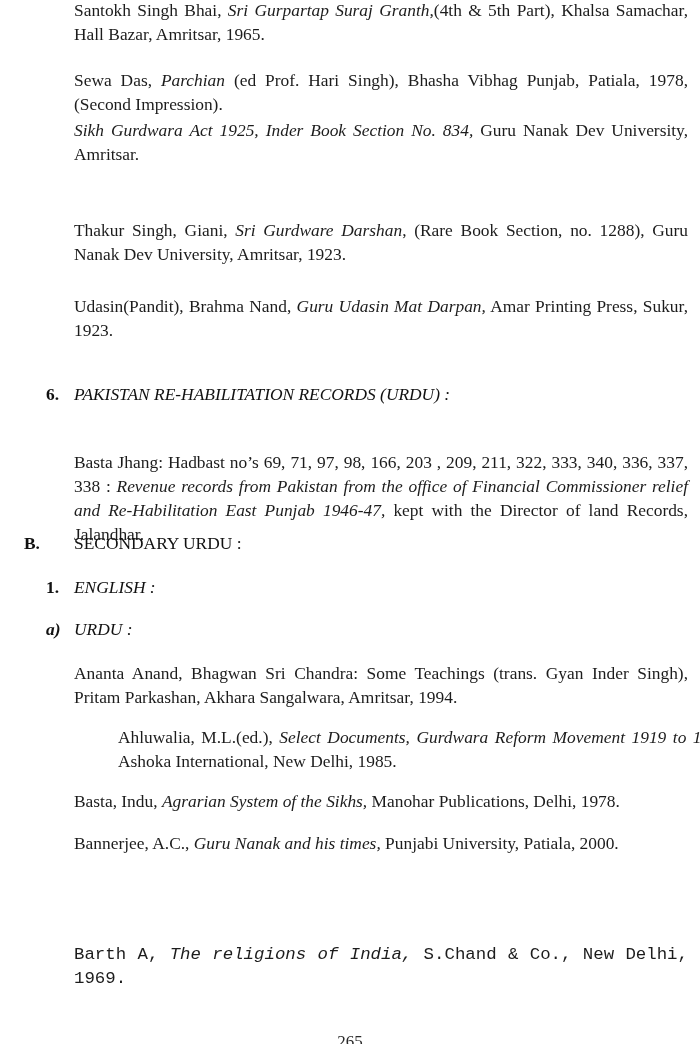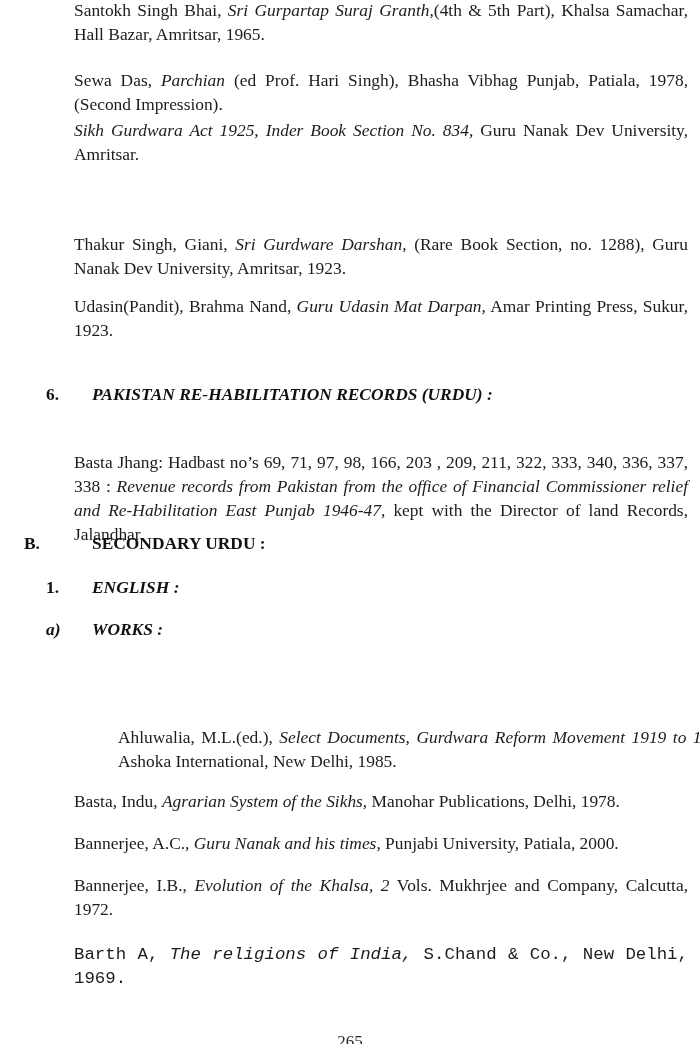--- a/index.html
+++ b/index.html
@@ -53,22 +53,21 @@
     flex: 0 0 auto;
     font-weight: bold;
   }
   .heading-row .marker.roman {
     font-style: normal;
   }
   .heading-row .marker.ital {
     font-style: italic;
   }
   .heading-row .htext {
-    font-weight: bold;
-    margin-left: 18px;
+    font-weight: normal;
   }
   .heading-row .htext.ital {
     font-style: italic;
   }
 
   
   .m-level-a { left: 24px; }
   .m-level-n { left: 46px; }
 
   .marker-gap-a { width: 50px; }   
@@ -85,21 +84,21 @@
   }
 </style>
 </head>
 <body>
 
 <div class="page">
 
   <div class="entry" style="top:-2px;"><span>Santokh Singh Bhai, </span><i>Sri Gurpartap Suraj Granth,</i><span>(4th &amp; 5th Part), Khalsa Samachar, Hall Bazar, Amritsar, 1965.</span></div>
   <div class="entry" style="top:68px;"><span>Sewa Das, </span><i>Parchian</i><span> (ed Prof. Hari Singh), Bhasha Vibhag Punjab, Patiala, 1978, (Second Impression).</span></div>
   <div class="entry" style="top:118px;"><i>Sikh Gurdwara Act 1925, Inder Book Section No. 834,</i><span> Guru Nanak Dev University, Amritsar.</span></div>
-  <div class="entry" style="top:232px;"><span>Thakur Singh, Giani, </span><i>Sri Gurdware Darshan</i><span>, (Rare Book Section, no. 1288), Guru Nanak Dev University, Amritsar, 1923.</span></div>
+  <div class="entry" style="top:218px;"><span>Thakur Singh, Giani, </span><i>Sri Gurdware Darshan</i><span>, (Rare Book Section, no. 1288), Guru Nanak Dev University, Amritsar, 1923.</span></div>
   <div class="entry" style="top:294px;"><span>Udasin(Pandit), Brahma Nand, </span><i>Guru Udasin Mat Darpan,</i><span> Amar Printing Press, Sukur, 1923.</span></div>
 
   <div class="heading-row m-level-n" style="top:382px;">
     <span class="marker roman marker-gap-n">6.</span>
     <span class="htext ital">PAKISTAN RE-HABILITATION RECORDS (URDU) :</span>
   </div>
 
   <div class="entry" style="top:450px;"><span>Basta Jhang: Hadbast no’s 69, 71, 97, 98, 166, 203 , 209, 211, 322, 333, 340, 336, 337, 338 : </span><i>Revenue records from Pakistan from the office of Financial Commissioner relief and Re-Habilitation East Punjab 1946-47,</i><span> kept with the Director of land Records, Jalandhar.</span></div>
 
   <div class="heading-row m-level-a" style="top:531px;">
@@ -107,24 +106,24 @@
     <span class="htext">SECONDARY URDU :</span>
   </div>
 
   <div class="heading-row m-level-n" style="top:575px;">
     <span class="marker roman marker-gap-n">1.</span>
     <span class="htext ital">ENGLISH :</span>
   </div>
 
   <div class="heading-row m-level-n" style="top:617px;">
     <span class="marker ital marker-gap-n">a)</span>
-    <span class="htext ital">WORKS :</span>
+    <span class="htext ital">URDU :</span>
   </div>
 
+  <div class="entry" style="top:661px;"><span>Ananta Anand, Bhagwan Sri Chandra: Some Teachings (trans. Gyan Inder Singh), Pritam Parkashan, Akhara Sangalwara, Amritsar, 1994.</span></div>
   <div class="entry" style="top:725px;margin-left:44px;"><span>Ahluwalia, M.L.(ed.), </span><i>Select Documents, Gurdwara Reform Movement 1919 to 1925,</i><span> Ashoka International, New Delhi, 1985.</span></div>
   <div class="entry" style="top:789px;"><span>Basta, Indu, </span><i>Agrarian System of the Sikhs,</i><span> Manohar Publications, Delhi, 1978.</span></div>
   <div class="entry" style="top:831px;"><span>Bannerjee, A.C., </span><i>Guru Nanak and his times,</i><span> Punjabi University, Patiala, 2000.</span></div>
-  <div class="entry" style="top:873px;"><span>Bannerjee, I.B., </span><i>Evolution of the Khalsa, 2</i><span> Vols. Mukhrjee and Company, Calcutta, 1972.</span></div>
   <div class="entry" style="top:943px;font-family:Liberation Mono, monospace;"><span>Barth A, </span><i>The religions of India,</i><span> S.Chand &amp; Co., New Delhi, 1969.</span></div>
 
   <div class="pagenum" style="top:1032px;">265</div>
 
 </div>
 
 </body></html>

